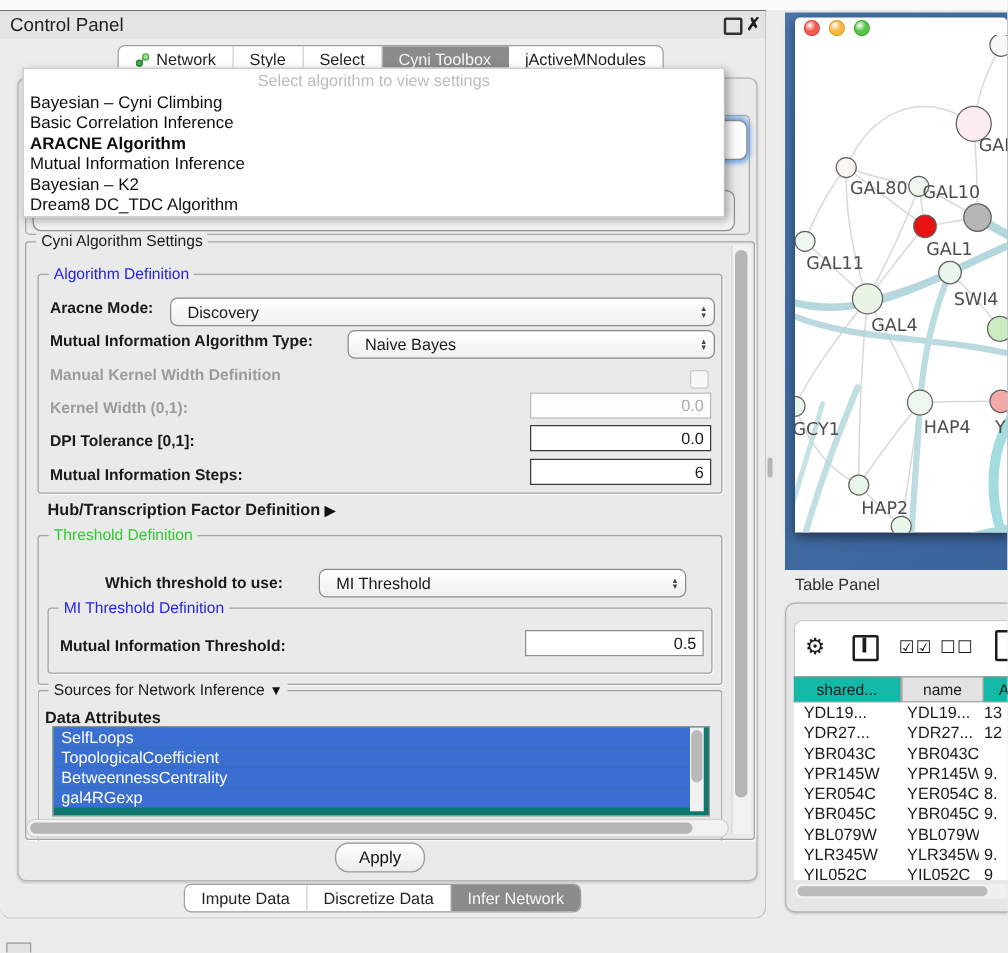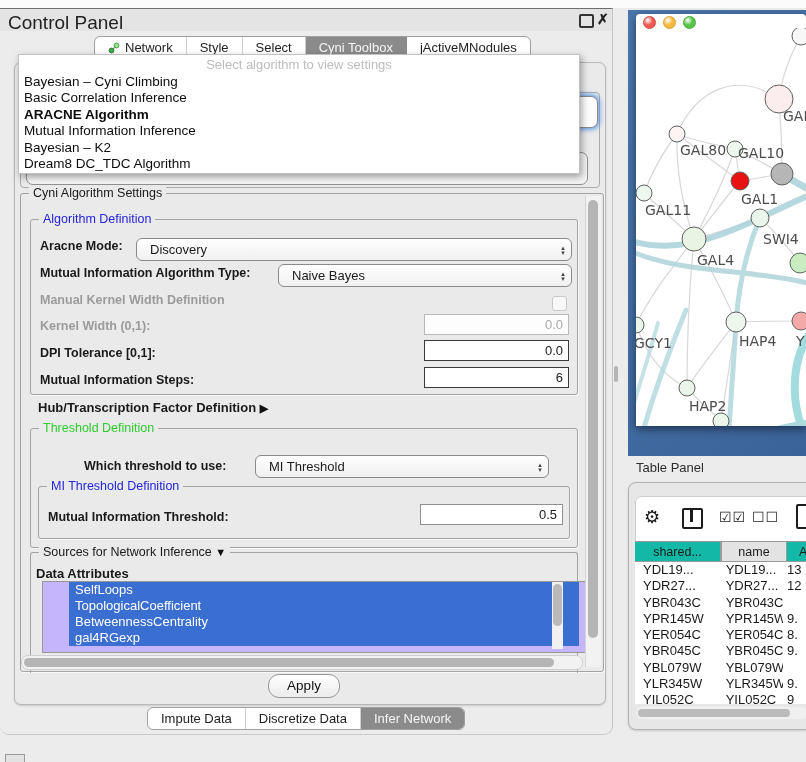--- a/index.html
+++ b/index.html
@@ -8,21 +8,21 @@
   .abs{position:absolute;}
 
   
   #top-strip{left:0;top:0;width:806px;height:8px;background:#fbfbfb;}
 
   
   #control-panel{left:0;top:8px;width:612px;height:725px;background:#ececec;
                  border-top:1px solid #6e6e6e;border-right:1px solid #c6c6c6;
                  border-bottom:1px solid #c9c9c9;border-radius:0 0 9px 9px;}
   #cp-titlebar{left:0;top:9px;width:612px;height:22px;background:#e4e4e4;}
-  #cp-title{left:8px;top:12px;font-size:19px;color:#222;}
+  #cp-title{left:8px;top:12px;font-size:15px;color:#222;}
   #float-icon{left:579px;top:14px;width:11px;height:10px;border:2px solid #333;border-radius:2px;}
   #close-icon{left:597px;top:11px;font-size:14px;font-weight:bold;color:#222;}
 
   
   .tabstrip{display:inline-flex;background:#fff;border:1px solid #9f9f9f;border-radius:6px;overflow:hidden;}
   .tab{padding:3px 13px;font-size:13px;color:#222;border-right:1px solid #cfcfcf;
        display:flex;align-items:center;gap:5px;white-space:nowrap;}
   .tab:last-child{border-right:none;}
   .tab.sel{background:#8b8b8b;color:#f6f6f6;border-right-color:#8b8b8b;}
   #cp-tabs{left:94px;top:36px;}
@@ -67,21 +67,21 @@
          text-align:right;padding-right:5px;line-height:19px;}
   .field.hot{border:1.5px solid #3a3a3a;}
   .field.dis{color:#a9a9a9;border-color:#b9b9b9;background:#fdfdfd;}
 
   #manual-kernel-cb{left:552px;top:296px;width:13px;height:13px;border:1.5px solid #c9c9c9;border-radius:3px;background:#f8f8f8;}
 
   #hub-expander{left:38px;top:400px;font-size:13px;font-weight:bold;color:#1a1a1a;}
   .tri{font-size:11px;color:#111;}
 
   
-  #attr-list{left:42px;top:581px;width:524px;height:70px;background:#c4b5fd;border:1px solid #979797;overflow:hidden;padding-left:26px;}
+  #attr-list{left:42px;top:581px;width:524px;height:70px;background:#0f766e;border:1px solid #979797;overflow:hidden;}
   .attr-item{height:16px;line-height:16px;font-size:13px;color:#fff;background:#3a6ed0;
              padding-left:6px;width:504px;}
   #attr-vsb{left:552px;top:582px;width:11px;height:67px;background:#f1f1f1;}
   #attr-vsb .thumb{position:absolute;left:1px;top:2px;width:9px;height:42px;background:#b9b9b9;border-radius:4.5px;}
 
   
   #cyni-vsb{left:585px;top:196px;width:15px;height:471px;background:#f2f2f2;border-left:1px solid #d5d5d5;}
   #cyni-vsb .thumb{position:absolute;left:2px;top:4px;width:10px;height:438px;background:#b5b5b5;border-radius:5px;}
   #cyni-hsb{left:21px;top:655px;width:560px;height:13px;background:#f2f2f2;border:1px solid #d0d0d0;border-radius:7px;}
   #cyni-hsb .thumb{position:absolute;left:2px;top:1.5px;width:530px;height:9px;background:#b5b5b5;border-radius:4.5px;}

